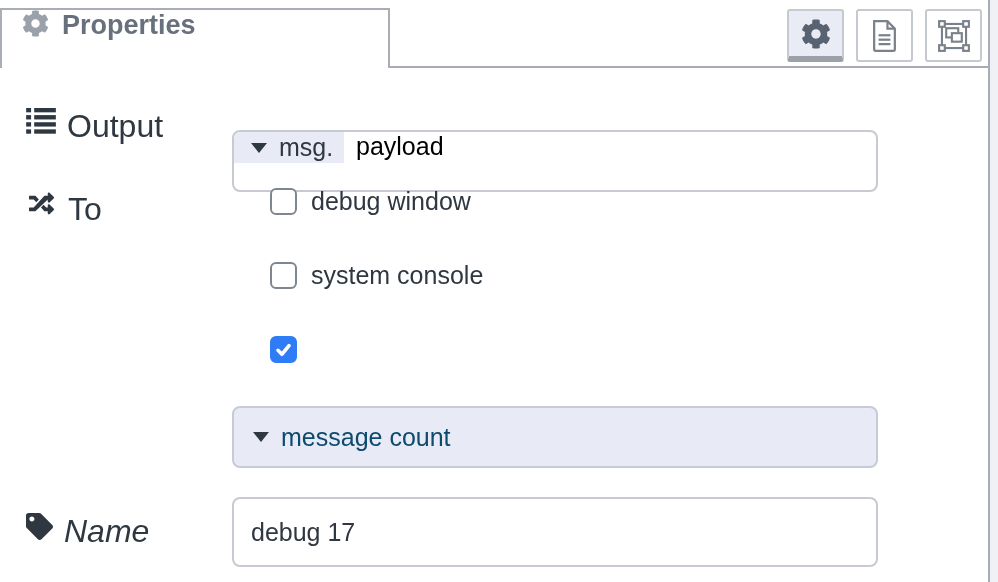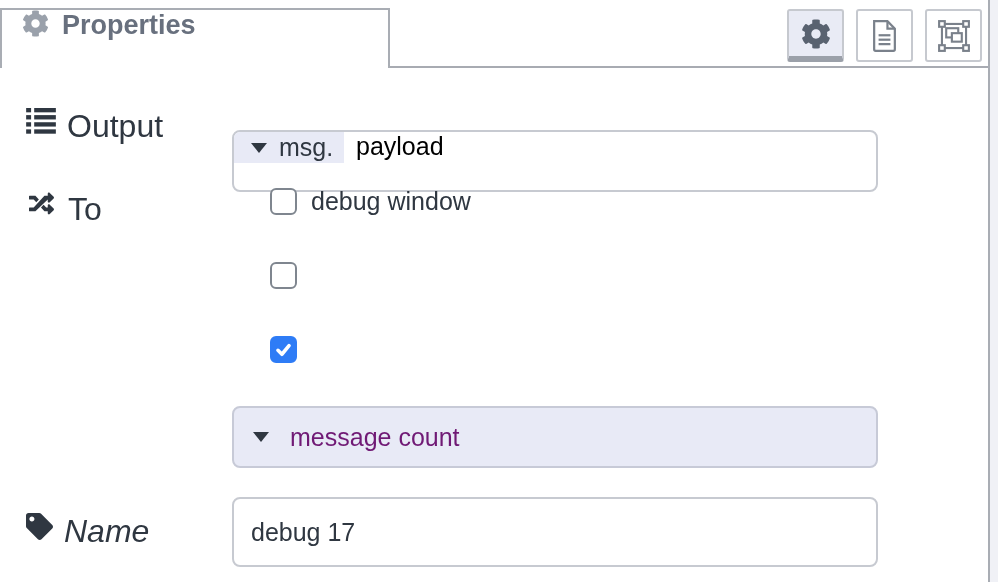--- a/index.html
+++ b/index.html
@@ -62,22 +62,22 @@
     background:#fff;display:flex;align-items:center;justify-content:center;flex:none;
   }
   .cb-box svg{display:none;}
   .cb-box.checked{background:#2e7cf6;border-color:#2e7cf6;}
   .cb-box.checked svg{display:block;}
   .cb-label{font-size:25px;color:#2f3741;}
   
   .status-select{
     position:absolute;left:232px;top:406px;width:646px;height:62px;box-sizing:border-box;
     background:#e8eaf6;border:2px solid #c7cad7;border-radius:8px;
-    display:flex;align-items:center;gap:21px;padding-left:19px;cursor:pointer;
-    font-size:25px;color:#701a75;font-family:inherit;
+    display:flex;align-items:center;gap:12px;padding-left:19px;cursor:pointer;
+    font-size:25px;color:#0c4a6e;font-family:inherit;
   }
   
   .name-input{
     position:absolute;left:232px;top:497px;width:646px;height:70px;box-sizing:border-box;
     border:2px solid #c7cad1;border-radius:8px;background:#fff;
     font-size:25px;color:#2f3741;padding:0 0 0 17px;outline:none;font-family:inherit;
   }
 </style>
 </head>
 <body>
@@ -168,20 +168,21 @@
   <span class="cb-box">
     
   </span>
   <span class="cb-label">debug window</span>
 </div>
 
 <div class="cb-row" style="top:260px;">
   <span class="cb-box">
     
   </span>
+  <span class="cb-label">system console</span>
 </div>
 
 <div class="cb-row" style="top:334px;">
   <span class="cb-box checked">
     <svg viewBox="0 0 24 24" width="19" height="19">
         <path d="M5 13l5 5L19 7" stroke="#fff" stroke-width="4.5" fill="none" stroke-linecap="round" stroke-linejoin="round"></path>
       </svg>
   </span>
 </div>
 

